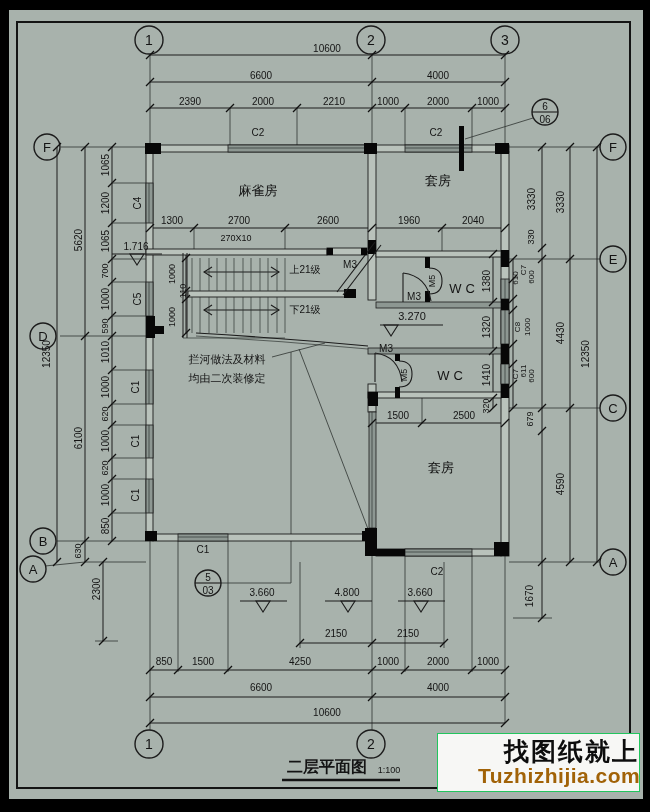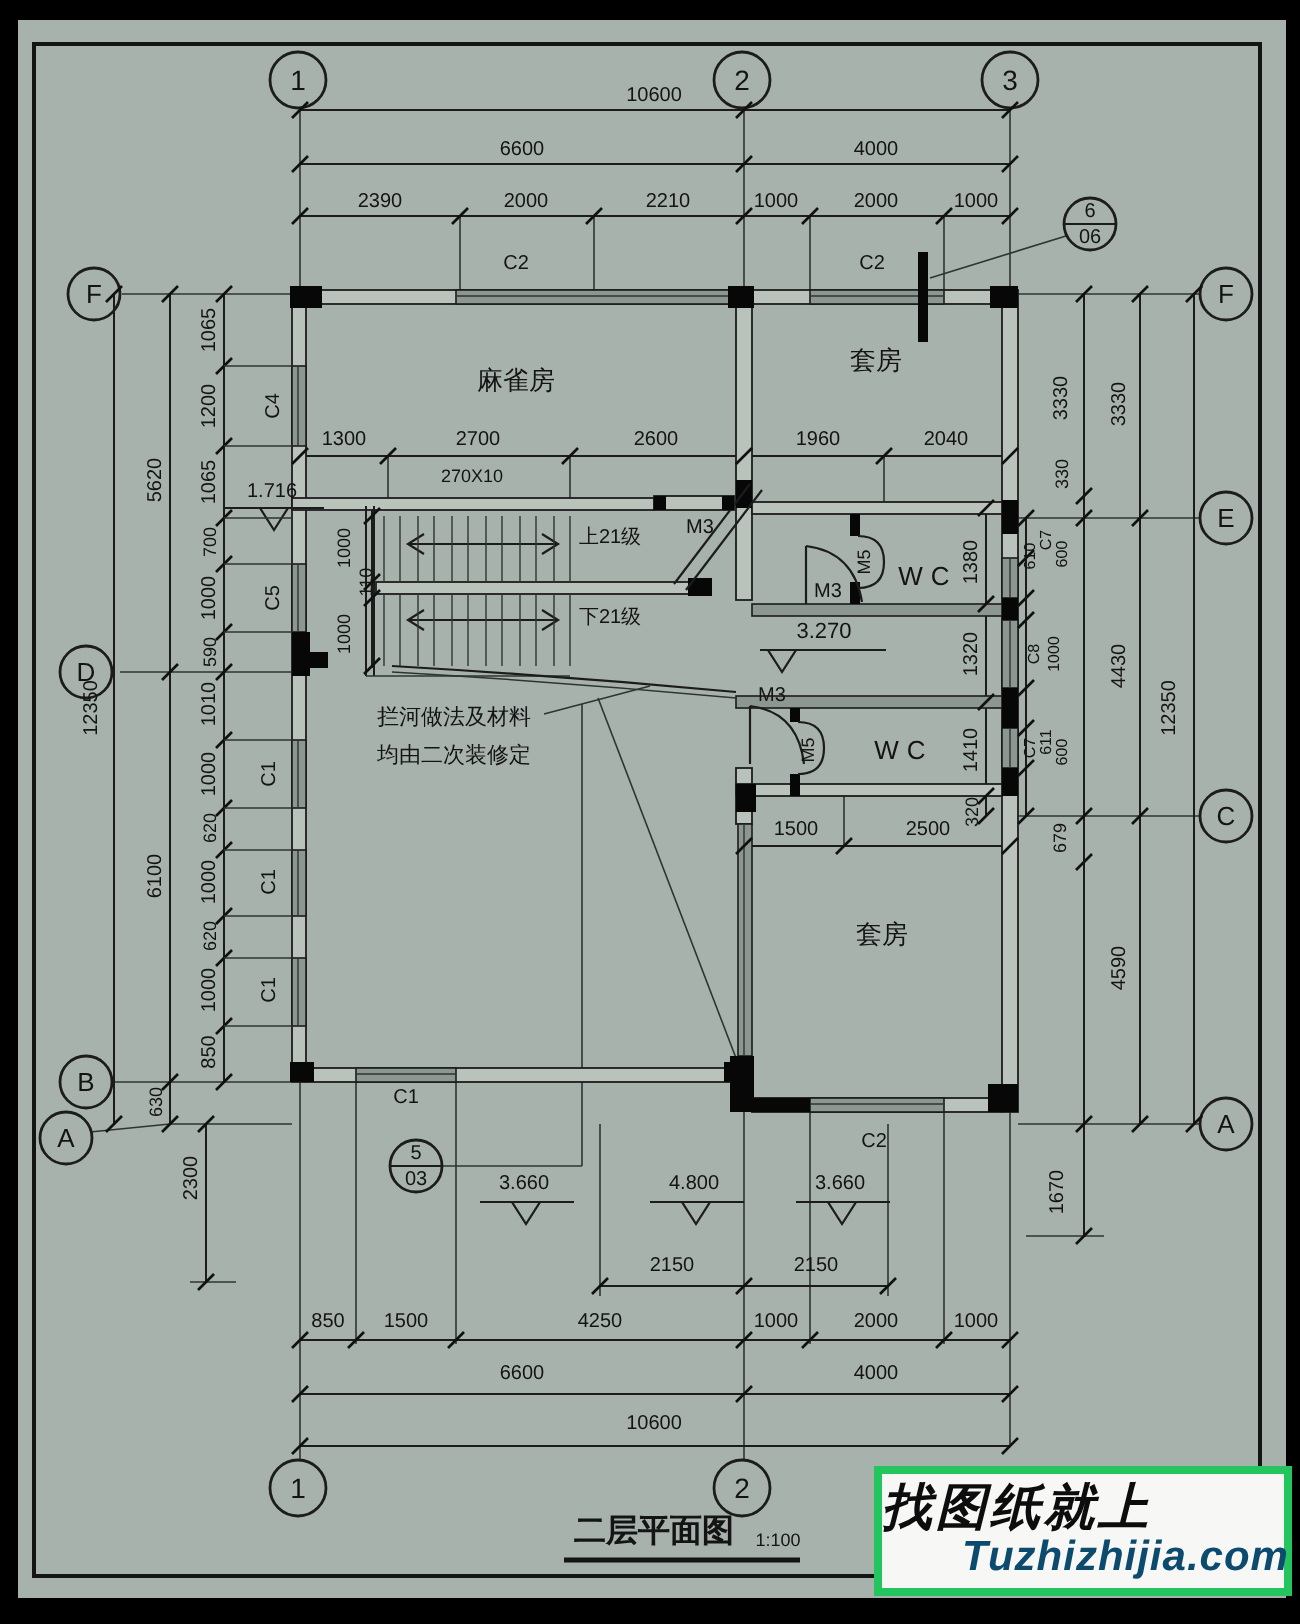--- a/index.html
+++ b/index.html
@@ -11,22 +11,22 @@
   .dim{stroke:#1c1c1c;stroke-width:1;fill:none;}
   .ext{stroke:#2e3431;stroke-width:0.8;fill:none;}
   .thin{stroke:#2e3431;stroke-width:0.7;fill:none;}
   .wall{fill:#b9c2bb;stroke:#1c1c1c;stroke-width:0.9;}
   .win{fill:#8d9792;stroke:#1c1c1c;stroke-width:0.8;}
   .col{fill:#070707;stroke:none;}
   .sym{stroke:#1c1c1c;stroke-width:1.1;fill:none;}
   .bubble{fill:none;stroke:#1c1c1c;stroke-width:1.4;}
   text{fill:#141414;}
   .watermark{position:absolute;left:437px;top:733px;width:201px;height:57px;
-     background:#f7f7f5;border:4px solid #22c55e;text-align:left;
-     display:flex;flex-direction:column;justify-content:center;line-height:1.02;font-style:italic;}
+     background:#f7f7f5;border:1px solid #22c55e;text-align:right;
+     display:flex;flex-direction:column;justify-content:center;line-height:1.02;}
   .wm1{font-size:25px;font-weight:bold;color:#0d0d0d;letter-spacing:2px;}
   .wm2{font-size:21px;font-weight:bold;letter-spacing:0.5px;}
 </style>
 </head>
 <body>
 
 <div class="sheet">
 <svg id="plan" width="650" height="812" viewBox="0 0 650 812">
 
   <rect class="paper" x="9" y="10" width="634" height="789"></rect>
@@ -469,15 +469,15 @@
         <text x="613" y="259" text-anchor="middle" dominant-baseline="central" font-size="13">E</text>
         <text x="613" y="408" text-anchor="middle" dominant-baseline="central" font-size="13">C</text>
         <text x="613" y="562" text-anchor="middle" dominant-baseline="central" font-size="13">A</text>
         <text x="327" y="766" text-anchor="middle" dominant-baseline="central" font-size="16" font-weight="bold">二层平面图</text>
         <text x="389" y="770" text-anchor="middle" dominant-baseline="central" font-size="9">1:100</text>
       </g>
 </svg>
 
 <div class="watermark">
   <div class="wm1">找图纸就上</div>
-  <div class="wm2" style="color: #0c4a6e; margin-left: 40px;">Tuzhizhijia.com</div>
+  <div class="wm2" style="color: #a16207; margin-left: 40px;">Tuzhizhijia.com</div>
 </div>
 </div>
 
 </body></html>

